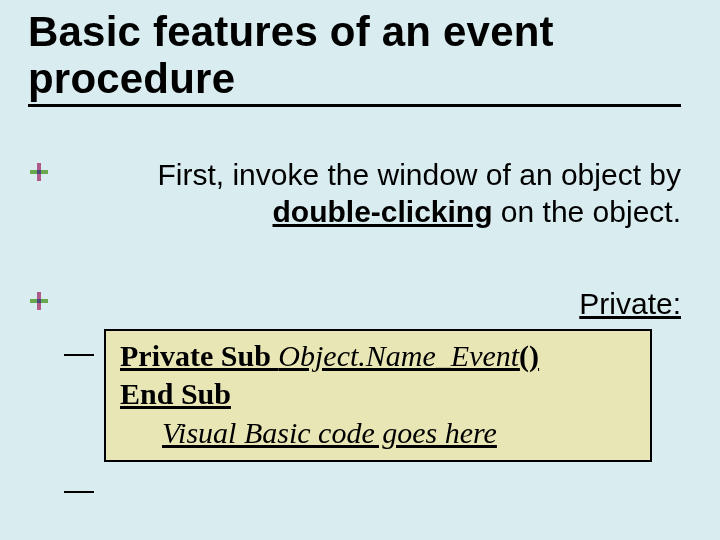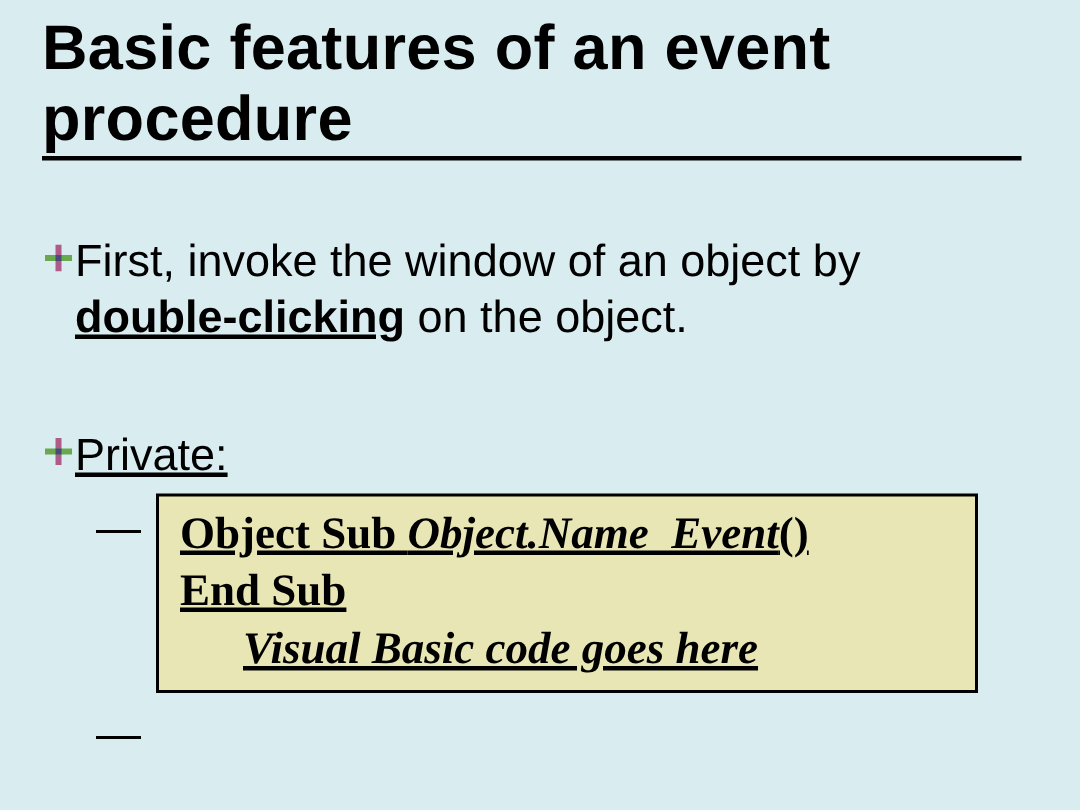--- a/index.html
+++ b/index.html
@@ -39,20 +39,21 @@
     align-items: center;
     justify-content: center;
     padding-top: 6px;
   }
   .bullet-icon svg { display: block; }
   .bullet-text {
     font-size: 30px;
     line-height: 1.22;
     color: #000;
     flex: 1;
+    text-align: right;
   }
   .bold { font-weight: 700; }
   .under { text-decoration: underline; }
   .gap { height: 42px; }
   .dash-row {
     display: flex;
     align-items: flex-start;
     margin-left: 36px;
   }
   .dash {
@@ -68,21 +69,21 @@
     border: 2px solid #000;
     padding: 6px 14px 8px 14px;
     width: 548px;
     font-family: "Times New Roman", Times, serif;
     font-size: 30px;
     line-height: 1.28;
     color: #000;
   }
   .code-line { white-space: pre; }
   .cb { font-weight: 700; text-decoration: underline; }
-  .ci { font-weight: 700; font-style: italic; text-decoration: underline; }
+  .ci { font-weight: 400; font-style: italic; text-decoration: underline; }
   .indent { display: inline-block; width: 42px; }
 </style>
 </head>
 <body>
 
 <div class="slide">
 
   <div class="title-wrap">
     <h1 class="title">Basic features of an event procedure</h1>
   </div>
@@ -113,21 +114,21 @@
           <rect x="7" y="7" width="4" height="4" fill="#4a4a7a"></rect>
         </svg>
       </span>
       <div class="bullet-text under">Private:</div>
     </div>
   </div>
 
   <div class="dash-row">
     <div class="dash">—</div>
     <div class="code-box">
-      <div class="code-line"><span class="cb">Object Sub </span><span class="ci">Object.Name_Event</span><span class="cb">()</span></div>
+      <div class="code-line"><span class="cb">Private Sub </span><span class="ci">Object.Name_Event</span><span class="cb">()</span></div>
       <div class="code-line"><span class="cb">End Sub</span></div>
       <div class="code-line"><span class="indent"></span><span class="ci">Visual Basic code goes here</span></div>
     </div>
   </div>
 
   <div class="dash-row" style="margin-top:4px">
     <div class="dash">—</div>
   </div>
 
 </div>

